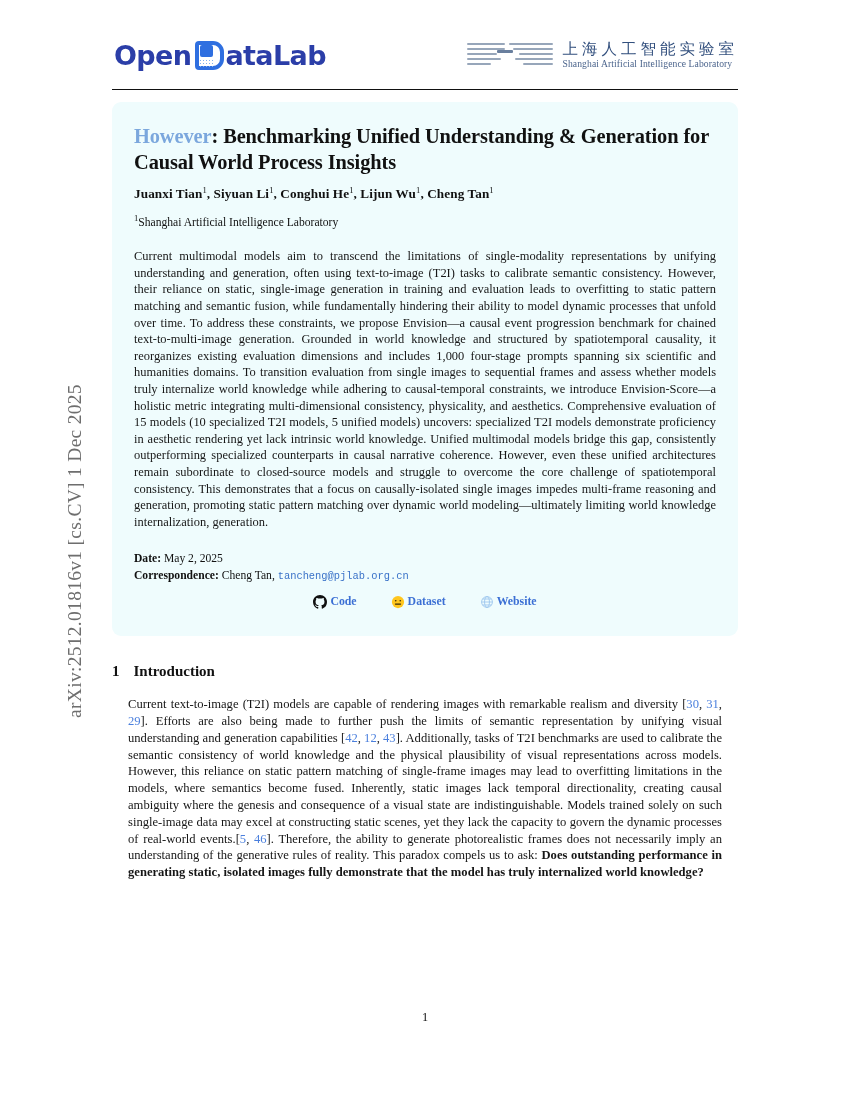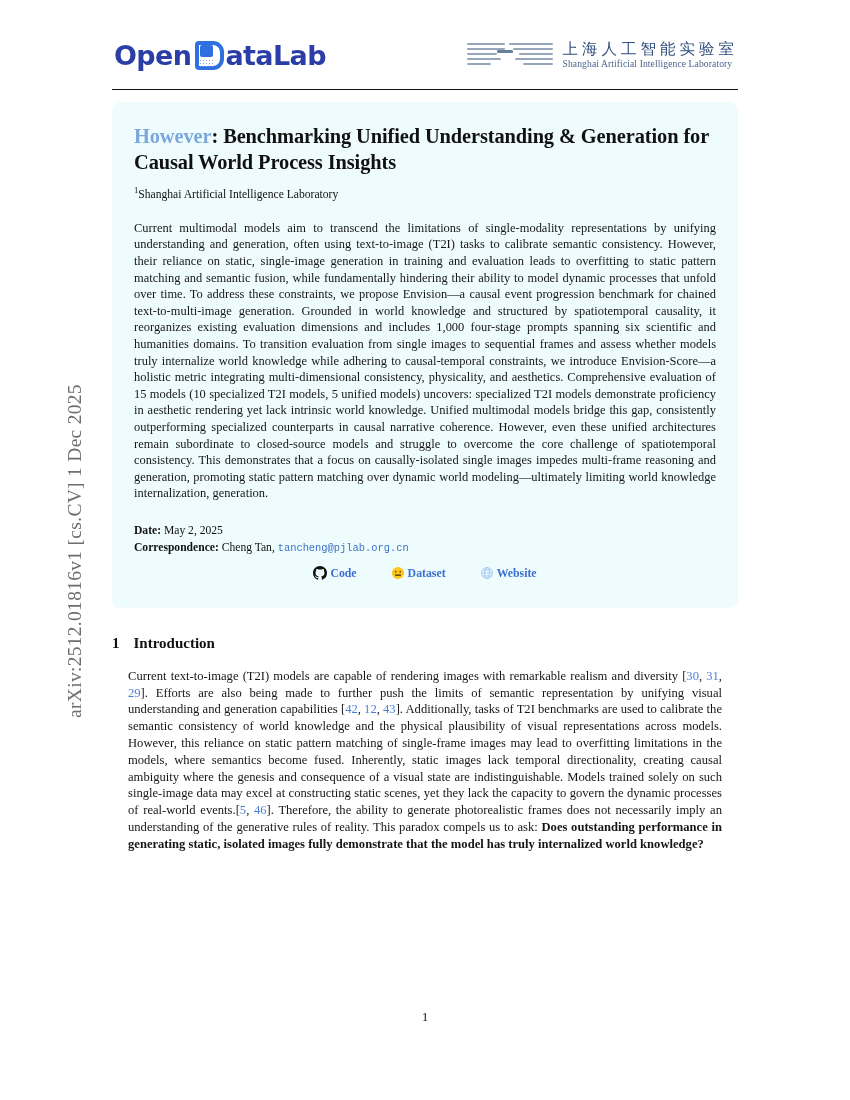--- a/index.html
+++ b/index.html
@@ -288,20 +288,25 @@
 
     <div class="header-rule"></div>
   </div>
 
   <div class="abstract-card">
 
     <h1 class="paper-title">
       <span class="brand">However</span><span>: Benchmarking Unified Understanding &amp; Generation for Causal World Process Insights</span>
     </h1>
 
+    <div class="authors">
+      <span>
+        Juanxi Tian<sup>1</sup>, Siyuan Li<sup>1</sup>, Conghui He<sup>1</sup>, Lijun Wu<sup>1</sup>, Cheng Tan<sup>1</sup>
+      </span>
+    </div>
 
     <div class="affil">
       <sup>1</sup><span>Shanghai Artificial Intelligence Laboratory</span>
     </div>
 
     <p class="abstract-body">Current multimodal models aim to transcend the limitations of single-modality representations by unifying understanding and generation, often using text-to-image (T2I) tasks to calibrate semantic consistency. However, their reliance on static, single-image generation in training and evaluation leads to overfitting to static pattern matching and semantic fusion, while fundamentally hindering their ability to model dynamic processes that unfold over time. To address these constraints, we propose Envision—a causal event progression benchmark for chained text-to-multi-image generation. Grounded in world knowledge and structured by spatiotemporal causality, it reorganizes existing evaluation dimensions and includes 1,000 four-stage prompts spanning six scientific and humanities domains. To transition evaluation from single images to sequential frames and assess whether models truly internalize world knowledge while adhering to causal-temporal constraints, we introduce Envision-Score—a holistic metric integrating multi-dimensional consistency, physicality, and aesthetics. Comprehensive evaluation of 15 models (10 specialized T2I models, 5 unified models) uncovers: specialized T2I models demonstrate proficiency in aesthetic rendering yet lack intrinsic world knowledge. Unified multimodal models bridge this gap, consistently outperforming specialized counterparts in causal narrative coherence. However, even these unified architectures remain subordinate to closed-source models and struggle to overcome the core challenge of spatiotemporal consistency. This demonstrates that a focus on causally-isolated single images impedes multi-frame reasoning and generation, promoting static pattern matching over dynamic world modeling—ultimately limiting world knowledge internalization, generation.</p>
 
     <div class="meta-block">
       <div>
         <b>Date:</b>

